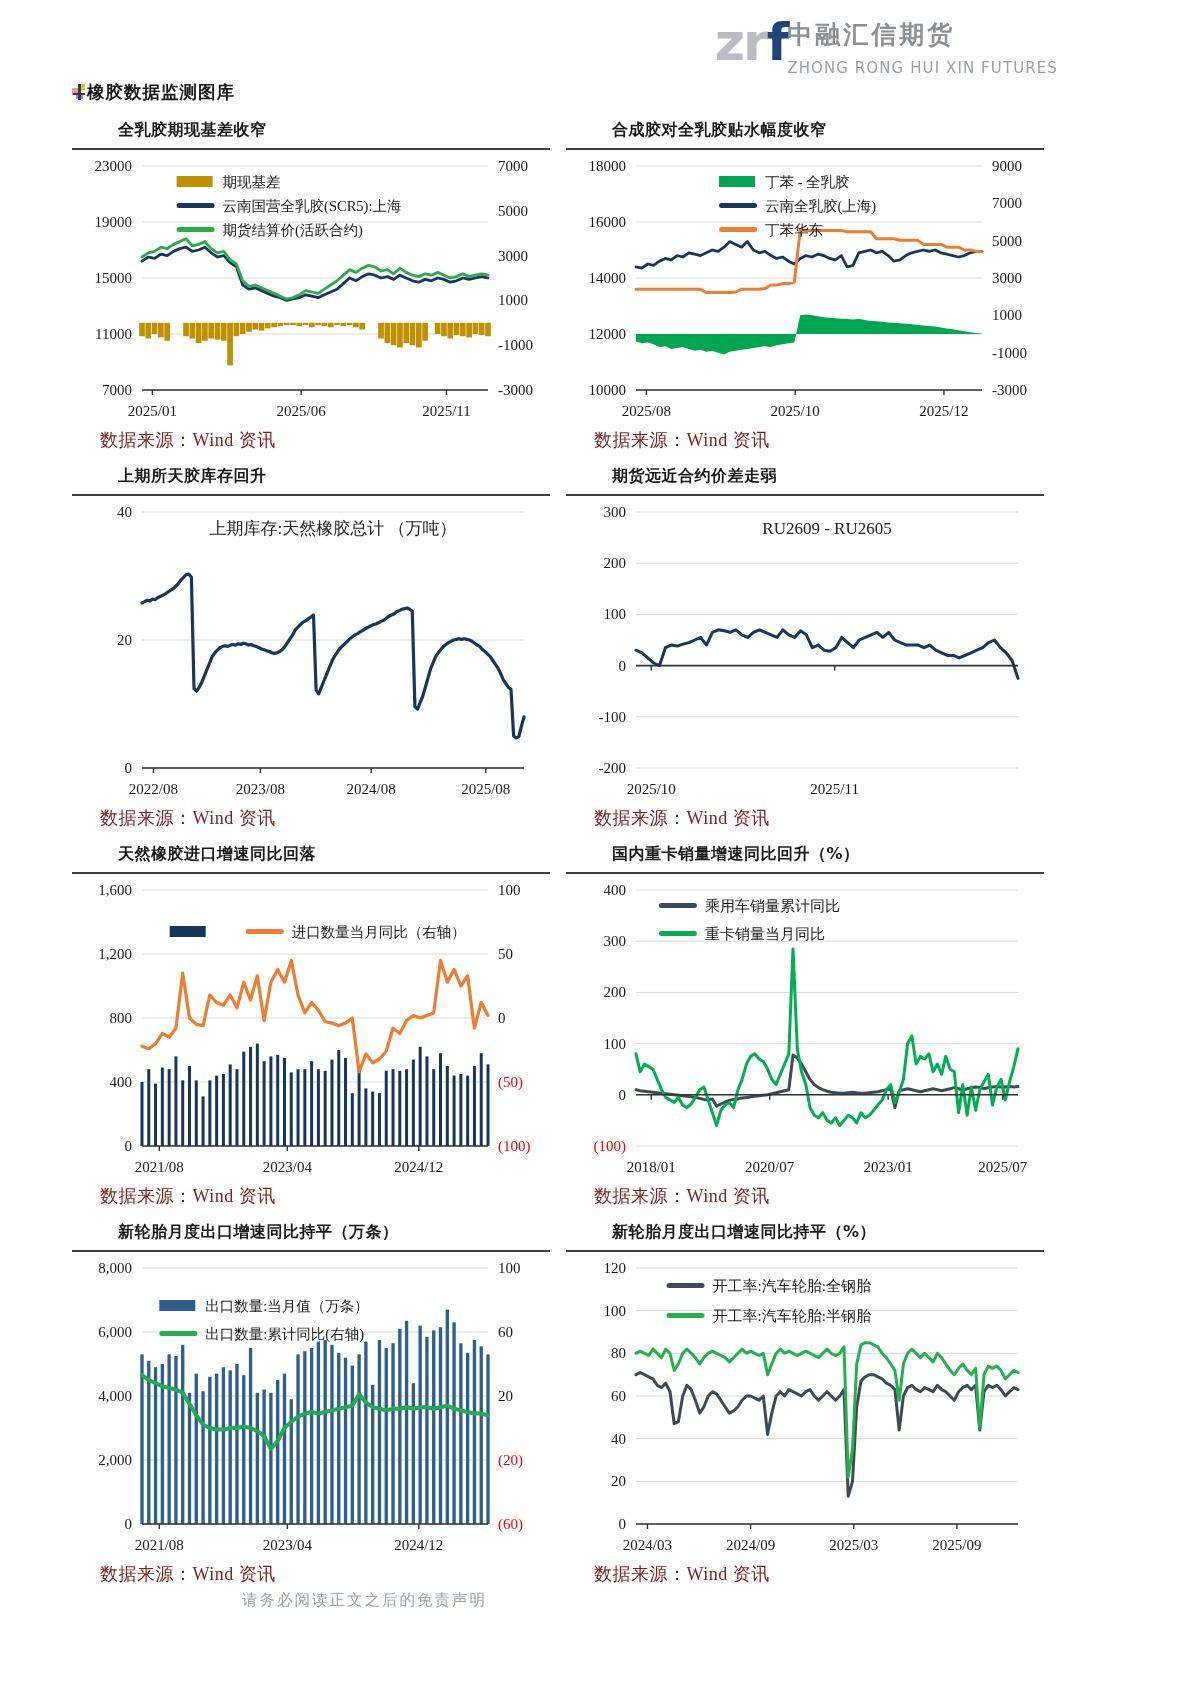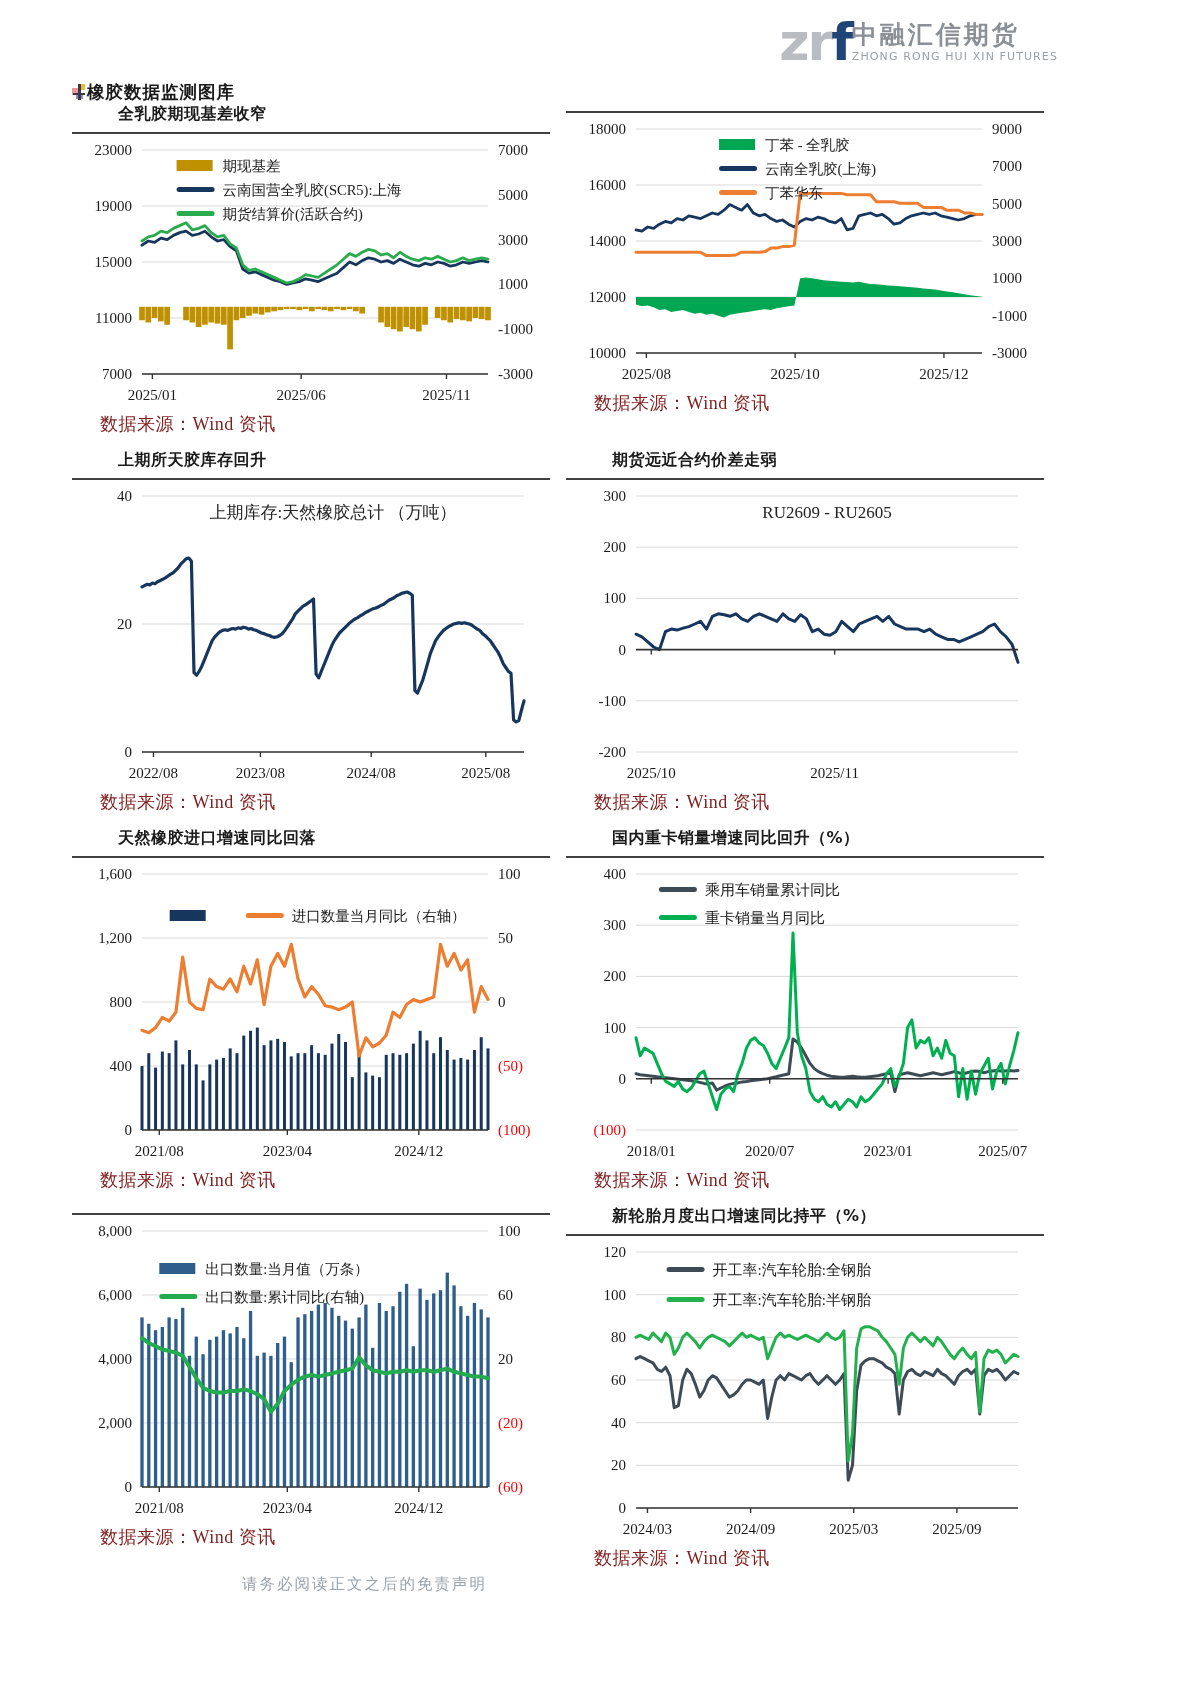--- a/index.html
+++ b/index.html
@@ -4,26 +4,26 @@
 <style>
   html,body{margin:0;padding:0;background:#ffffff;}
   body{width:1190px;height:1683px;overflow:hidden;font-family:"Liberation Serif","DejaVu Serif",serif;color:#1a1a1a;position:relative;}
   .page{padding:16px 0 0 72px;width:1040px;}
   .logo{position:absolute;top:18px;right:132px;display:flex;align-items:flex-start;}
   .logo .mark{font-family:"DejaVu Sans",sans-serif;font-weight:bold;font-size:52px;line-height:48px;letter-spacing:-2px;}
   .logo .zr{color:#b9bdc2;}
   .logo .f{color:#1f4477;}
   .logo .names{padding-top:4px;}
   .logo .cn{color:#8b9096;font-size:25px;font-weight:bold;letter-spacing:3px;line-height:26px;font-family:"DejaVu Sans",sans-serif;}
-  .logo .en{color:#9aa0a6;font-size:11px;letter-spacing:1.1px;font-family:"DejaVu Sans",sans-serif;margin-top:2px;text-align:right;}
+  .logo .en{color:#9aa0a6;font-size:15px;letter-spacing:1.1px;font-family:"DejaVu Sans",sans-serif;margin-top:11px;text-align:right;}
   .section-head{display:flex;align-items:center;margin-top:64px;}
   .bullet{width:15px;height:16px;position:relative;display:inline-block;}
   .bullet i{position:absolute;display:block;}
   .section-title{font-size:17.5px;font-weight:bold;letter-spacing:1px;font-family:"DejaVu Sans",sans-serif;}
-  .grid{display:grid;grid-template-columns:478px 478px;column-gap:16px;row-gap:14px;}
+  .grid{display:grid;grid-template-columns:478px 478px;column-gap:16px;row-gap:14px;margin-top:16px;}
   .card{width:478px;}
   .chart-title{font-size:16px;font-weight:bold;padding-left:46px;letter-spacing:0.5px;font-family:"DejaVu Sans",sans-serif;}
   .title-rule{border-bottom:2px solid #404040;margin-top:7px;}
   .plot{margin-top:4px;}
   .source{font-size:18px;color:#7f1d1d;padding-left:28px;margin-top:2px;letter-spacing:0.5px;}
   .footer{margin:4px 0 0 170px;color:#98a2ab;font-size:15.5px;letter-spacing:2px;}
   svg text{font-family:"Liberation Serif","DejaVu Serif",serif;}
 </style>
 </head>
 <body>
@@ -133,20 +133,21 @@
             <rect x="104.6" y="22" width="36" height="11" fill="#bf9000"></rect>
             <text x="150.6" y="33" font-size="14.5" fill="#1a1a1a">期现基差</text>
             <rect x="104.6" y="49" width="38" height="5" rx="2.5" fill="#17365d"></rect>
             <text x="150.6" y="57" font-size="14.5" fill="#1a1a1a">云南国营全乳胶(SCR5):上海</text>
             <rect x="104.6" y="73" width="38" height="5" rx="2.5" fill="#2aab4d"></rect>
             <text x="150.6" y="81" font-size="14.5" fill="#1a1a1a">期货结算价(活跃合约)</text>
           </svg></div>
       <div class="source">数据来源：Wind 资讯</div>
     </div>
     <div class="card">
+      <div class="chart-title">合成胶对全乳胶贴水幅度收窄</div>
       <div class="title-rule"></div>
       <div class="plot"><svg width="478" height="268" viewBox="0 0 478 268">
             <line x1="70" y1="12" x2="416" y2="12" stroke="#d9d9d9" stroke-width="1"></line>
             <text x="60" y="17" text-anchor="end" font-size="15" fill="#1a1a1a">18000</text>
             <line x1="70" y1="68" x2="416" y2="68" stroke="#d9d9d9" stroke-width="1"></line>
             <text x="60" y="73" text-anchor="end" font-size="15" fill="#1a1a1a">16000</text>
             <line x1="70" y1="124" x2="416" y2="124" stroke="#d9d9d9" stroke-width="1"></line>
             <text x="60" y="129" text-anchor="end" font-size="15" fill="#1a1a1a">14000</text>
             <line x1="70" y1="180" x2="416" y2="180" stroke="#d9d9d9" stroke-width="1"></line>
             <text x="60" y="185" text-anchor="end" font-size="15" fill="#1a1a1a">12000</text>
@@ -341,20 +342,21 @@
             <line x1="436.71999999999997" y1="216.8" x2="436.71999999999997" y2="221.8" stroke="#333" stroke-width="1.4"></line>
             <text x="436.71999999999997" y="294" text-anchor="middle" font-size="15" fill="#1a1a1a">2025/07</text>
             <rect x="92.92" y="25" width="38" height="5" rx="2.5" fill="#3d4b57"></rect>
             <text x="138.92000000000002" y="33" font-size="15" fill="#1a1a1a">乘用车销量累计同比</text>
             <rect x="92.92" y="53" width="38" height="5" rx="2.5" fill="#00b050"></rect>
             <text x="138.92000000000002" y="61" font-size="15" fill="#1a1a1a">重卡销量当月同比</text>
           </svg></div>
       <div class="source">数据来源：Wind 资讯</div>
     </div>
     <div class="card">
+      <div class="chart-title">新轮胎月度出口增速同比持平（万条）</div>
       <div class="title-rule"></div>
       <div class="plot"><svg width="478" height="300" viewBox="0 0 478 300">
             <line x1="70" y1="12" x2="416" y2="12" stroke="#d9d9d9" stroke-width="1"></line>
             <text x="60" y="17" text-anchor="end" font-size="15" fill="#1a1a1a">8,000</text>
             <line x1="70" y1="76" x2="416" y2="76" stroke="#d9d9d9" stroke-width="1"></line>
             <text x="60" y="81" text-anchor="end" font-size="15" fill="#1a1a1a">6,000</text>
             <line x1="70" y1="140" x2="416" y2="140" stroke="#d9d9d9" stroke-width="1"></line>
             <text x="60" y="145" text-anchor="end" font-size="15" fill="#1a1a1a">4,000</text>
             <line x1="70" y1="204" x2="416" y2="204" stroke="#d9d9d9" stroke-width="1"></line>
             <text x="60" y="209" text-anchor="end" font-size="15" fill="#1a1a1a">2,000</text>

